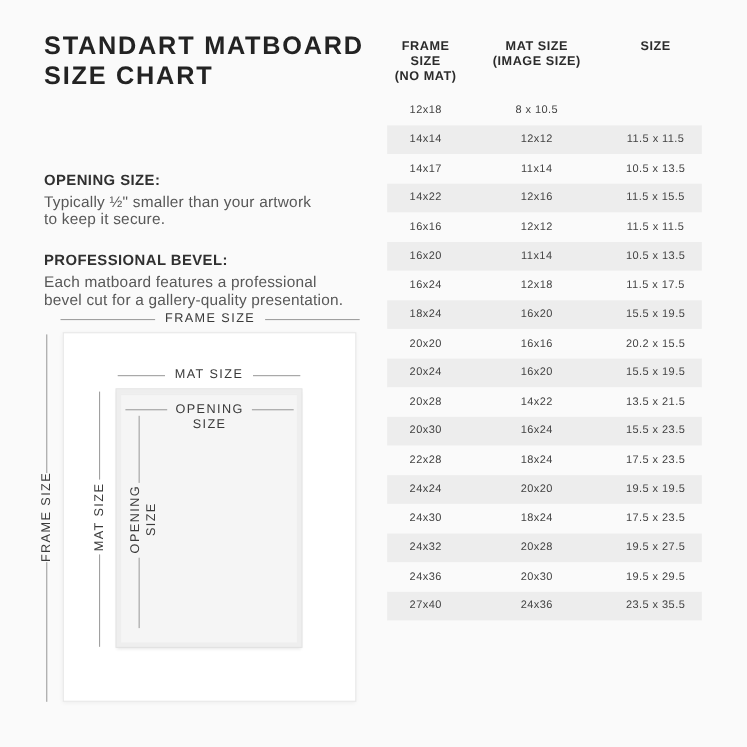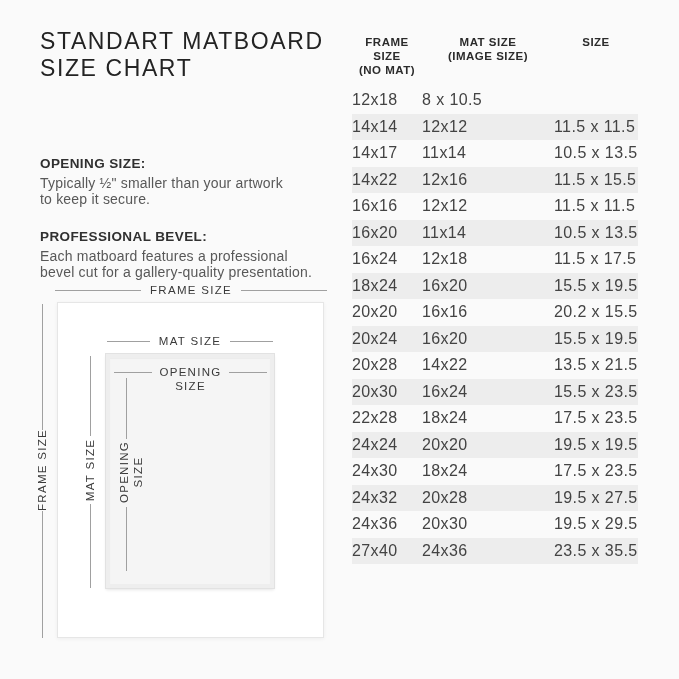--- a/index.html
+++ b/index.html
@@ -6,21 +6,21 @@
   html,body { background:#fff; }
   .page {
     position:relative; width:679px; height:679px; overflow:hidden;
     background:#fafafa;
     font-family:"Liberation Sans", sans-serif;
     color:#2b2b2b;
   }
   
   .title {
     position:absolute; left:40px; top:28px;
-    font-size:23px; line-height:27px; font-weight:400;
+    font-size:23px; line-height:27px; font-weight:700;
     letter-spacing:1.6px; color:#232323;
   }
   .title span { display:block; }
   .txt-section { position:absolute; left:40px; width:300px;margin-top:36px; }
   .txt-section .heading {
     font-size:13.5px; font-weight:700; letter-spacing:0.4px;
     color:#303030; margin-bottom:5px;
   }
   .txt-section .body-line {
     font-size:14px; line-height:15.5px; color:#585858; letter-spacing:0.2px;
@@ -68,21 +68,21 @@
     letter-spacing:0.5px; line-height:14px; color:#2b2b2b;
   }
   .thead .hcell span { display:block; }
   .tbody { position:absolute; top:87px; left:0; width:286px; }
   .trow {
     display:grid; grid-template-columns:70px 132px 84px;
     height:26.5px; align-items:center;
   }
   .trow:nth-child(even) { background:#ededed; }
   .tcell {
-    text-align:left; font-size:16px; color:#434343; letter-spacing:0.4px;
+    text-align:center; font-size:10px; color:#434343; letter-spacing:0.4px;
   }
 </style>
 </head>
 <body>
 
 <div class="page">
 
   <h1 class="title">
     <span>STANDART MATBOARD</span>
     <span>SIZE CHART</span>

